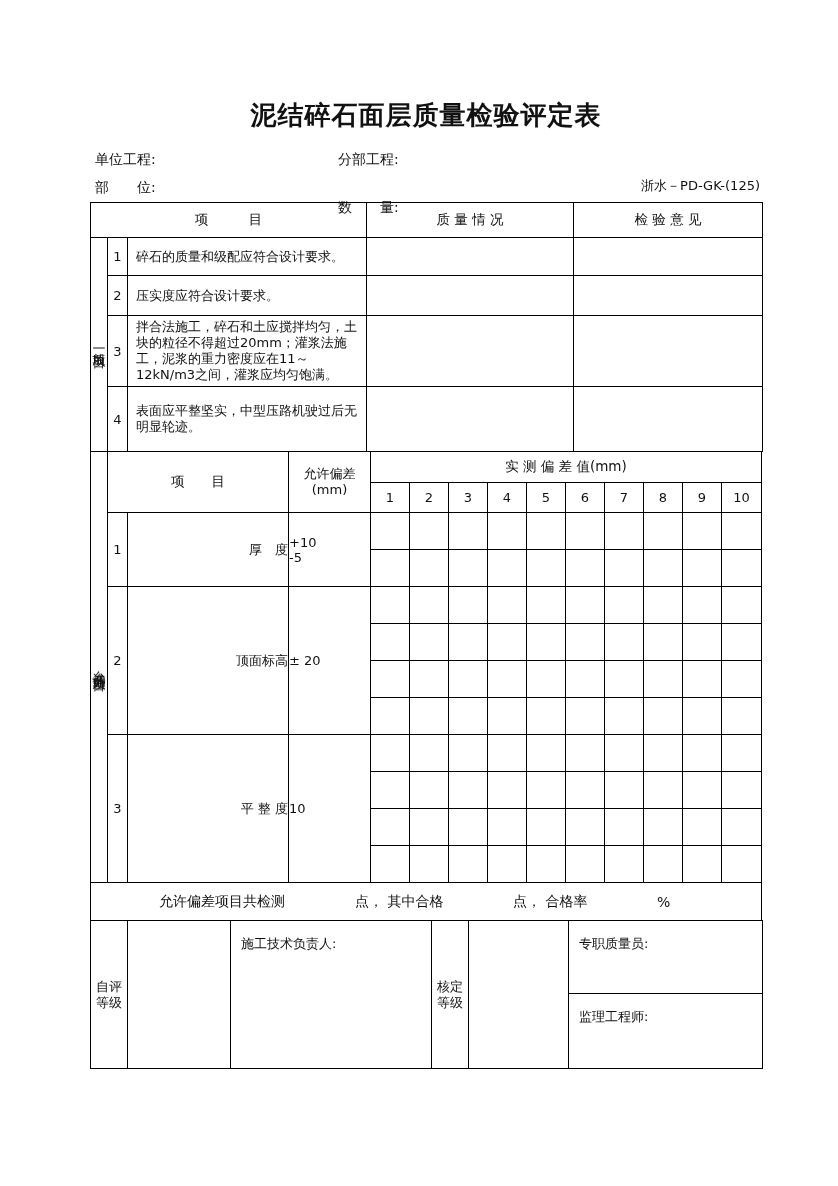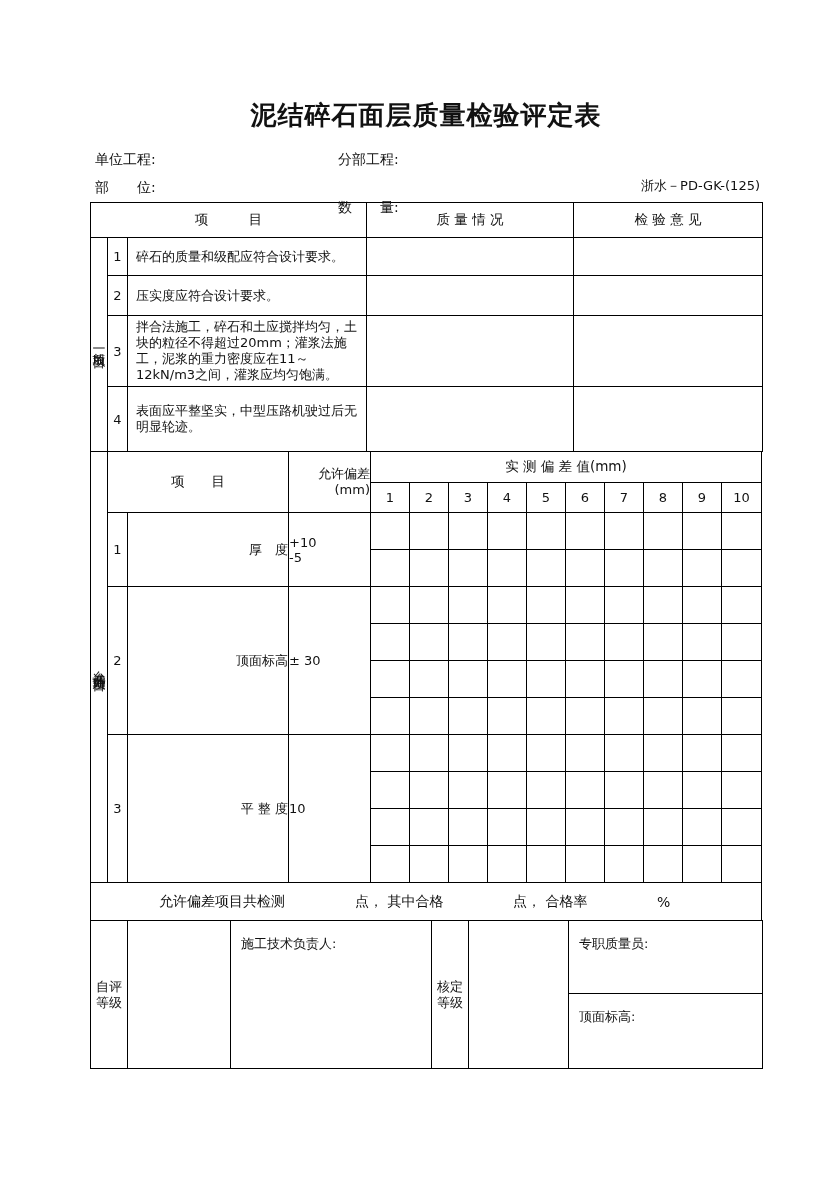--- a/index.html
+++ b/index.html
@@ -27,21 +27,21 @@
      overflow:hidden;}
   td.hd{text-align:center;font-size:13.5px;}
   td.num{text-align:center;}
   td.itemtext{padding:3px 8px;line-height:16px;text-align:left;}
   td.blank{background:#fff;}
   td.side{text-align:center;padding:0;}
   .vtext{writing-mode:vertical-rl;text-orientation:upright;letter-spacing:2px;
          margin:0 auto;display:inline-block;line-height:15px;}
   td.name{text-align:right;}
   td.tol{text-align:left;white-space:pre-line;line-height:15px;}
-  td.tolhead{text-align:right;white-space:pre-line;line-height:16px;font-size:13px;}
+  td.tolhead{text-align:center;white-space:pre-line;line-height:16px;font-size:13px;}
   td.colnum{text-align:center;}
   td.summary{position:relative;height:37px;}
   .sumwrap span{position:absolute;top:50%;transform:translateY(-50%);white-space:nowrap;
                 font-size:14px;}
   .sp1{left:68px;} .sp2{left:264px;} .sp3{left:422px;} .sp4{left:566px;}
   td.sig{vertical-align:top;padding:14px 10px;text-align:left;}
   td.rate{text-align:center;padding:0 4px;line-height:16px;}
   .date{width:672px;text-align:right;padding-right:34px;box-sizing:border-box;
         margin-top:11px;font-size:14px;}
 </style>
@@ -164,21 +164,21 @@
             <td class="blank"></td>
             <td class="blank"></td>
             <td class="blank"></td>
             <td class="blank"></td>
             <td class="blank"></td>
             <td class="blank"></td>
           </tr>
       <tr style="height:37px">
         <td class="num" rowspan="4">2</td>
         <td class="name" rowspan="4">顶面标高</td>
-        <td class="tol" rowspan="4">± 30</td>
+        <td class="tol" rowspan="4">± 20</td>
       <td class="blank"></td>
             <td class="blank"></td>
             <td class="blank"></td>
             <td class="blank"></td>
             <td class="blank"></td>
             <td class="blank"></td>
             <td class="blank"></td>
             <td class="blank"></td>
             <td class="blank"></td>
             <td class="blank"></td>
@@ -295,20 +295,20 @@
       <tbody>
           <tr style="height:73px">
         <td class="rate" rowspan="2">自评等级</td>
         <td class="blank" rowspan="2"></td>
         <td class="sig" rowspan="2">施工技术负责人:</td>
         <td class="rate" rowspan="2">核定等级</td>
         <td class="blank" rowspan="2"></td>
         <td class="sig">专职质量员:</td>
       </tr>
       <tr style="height:75px">
-        <td class="sig">顶面标高:</td>
+        <td class="sig">监理工程师:</td>
       </tr>
     </tbody>
       </table>
 
 
   </div>
 </div>
 
 </body></html>

